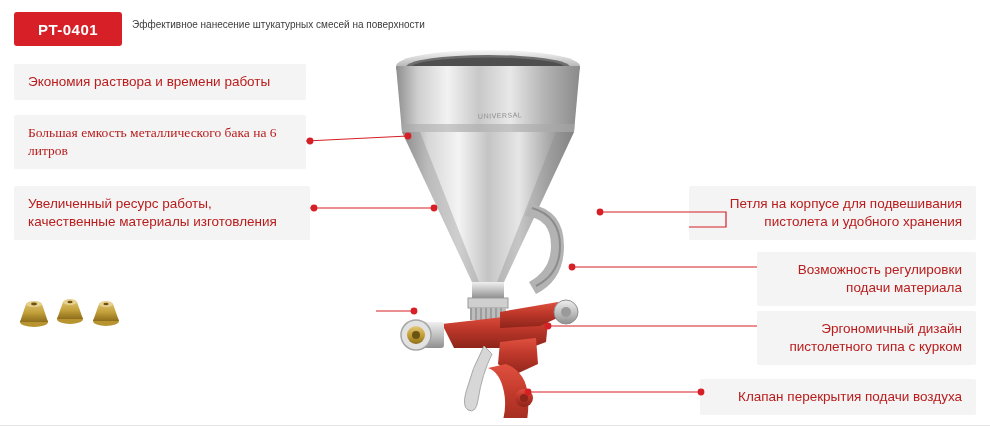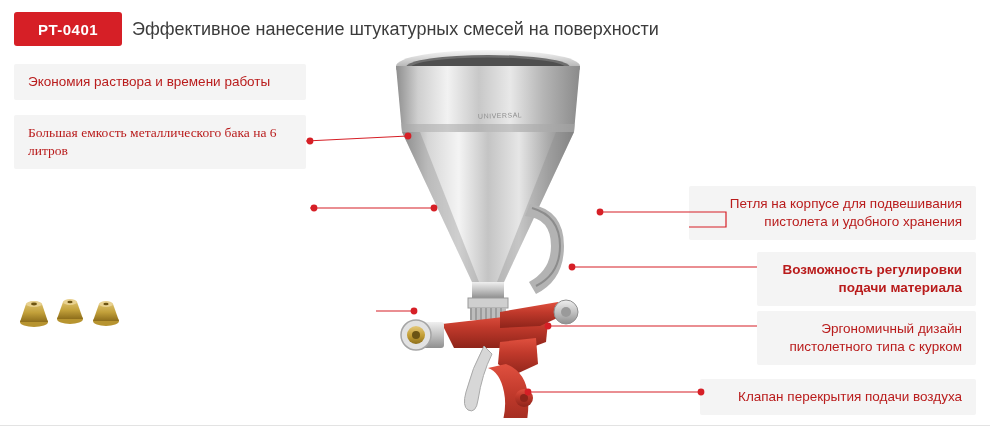--- a/index.html
+++ b/index.html
@@ -33,21 +33,21 @@
     font-weight: bold;
     letter-spacing: 0.5px;
     display: flex;
     align-items: center;
     justify-content: center;
   }
   .header-caption {
     position: absolute;
     left: 132px;
     top: 19px;
-    font-size: 18px;
+    font-size: 10px;
     color: #3c3c3c;
     white-space: nowrap;
   }
   
   .callout {
     position: absolute;
     background: #f4f4f4;
     color: #b91c1c;
     font-size: 13.5px;
     line-height: 1.35;
@@ -57,21 +57,21 @@
   }
   .callout.right {
     text-align: right;
   }
   
   #c1 { left: 14px;  top: 64px;  width: 292px; }
   #c2 { left: 14px;  top: 115px; width: 292px; font-family: Liberation Serif, serif; }
   #c3 { left: 14px;  top: 186px; width: 296px; }
   #c4 { left: 128px; top: 281px; width: 248px; }
   #c5 { left: 689px; top: 186px; width: 287px; }
-  #c6 { left: 757px; top: 252px; width: 219px; font-weight: bold; }
+  #c6 { left: 757px; top: 252px; width: 219px; }
   #c7 { left: 757px; top: 311px; width: 219px; }
   #c8 { left: 700px; top: 379px; width: 276px; }
 
   
   .overlay {
     position: absolute;
     left: 0;
     top: 0;
     width: 990px;
     height: 426px;
@@ -241,20 +241,21 @@
 
       <ellipse cx="88" cy="35" rx="13" ry="5" fill="#b79430"></ellipse>
       <path d="M75 35 L81 18 q7 -5 14 0 L101 35 Z" fill="url(#nb)"></path>
       <ellipse cx="88" cy="18" rx="7" ry="3" fill="#e8d190"></ellipse>
       <ellipse cx="88" cy="18" rx="2.6" ry="1.3" fill="#6d5413"></ellipse>
     </svg>
   </div>
 
   <div class="callout" id="c1">Экономия раствора и времени работы</div>
   <div class="callout" id="c2">Большая емкость металлического бака на 6 литров</div>
+  <div class="callout" id="c3">Увеличенный ресурс работы, качественные материалы изготовления</div>
   <div class="callout right" id="c5">Петля на корпусе для подвешивания пистолета и удобного хранения</div>
   <div class="callout right" id="c6">Возможность регулировки подачи материала</div>
   <div class="callout right" id="c8">Клапан перекрытия подачи воздуха</div>
   <div class="callout right" id="c7">Эргономичный дизайн пистолетного типа с курком</div>
 
   <svg class="overlay" viewBox="0 0 990 426" xmlns="http://www.w3.org/2000/svg">
     <g stroke="#d61f26" stroke-width="1.2" fill="none">
 
       <path d="M306 141 L408 136"></path>
 

